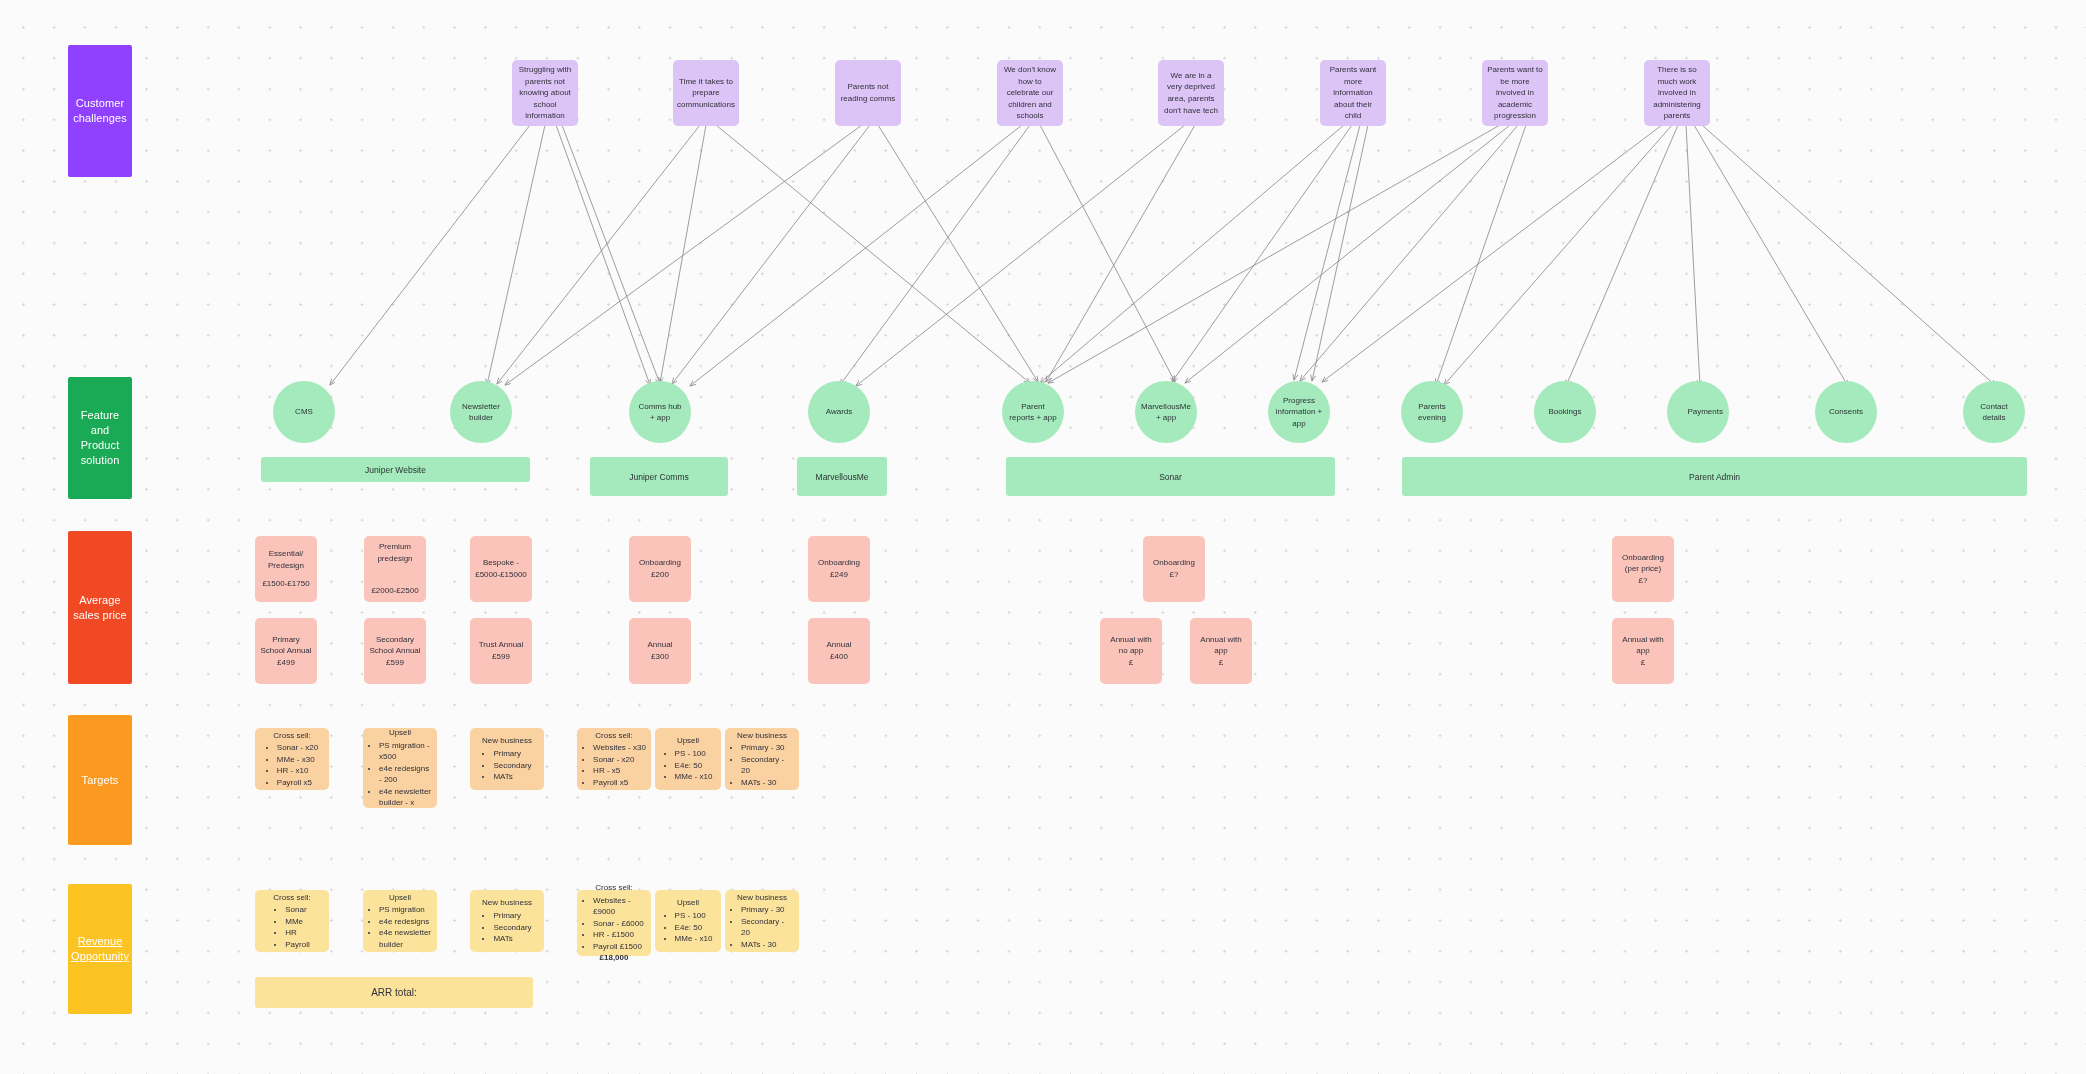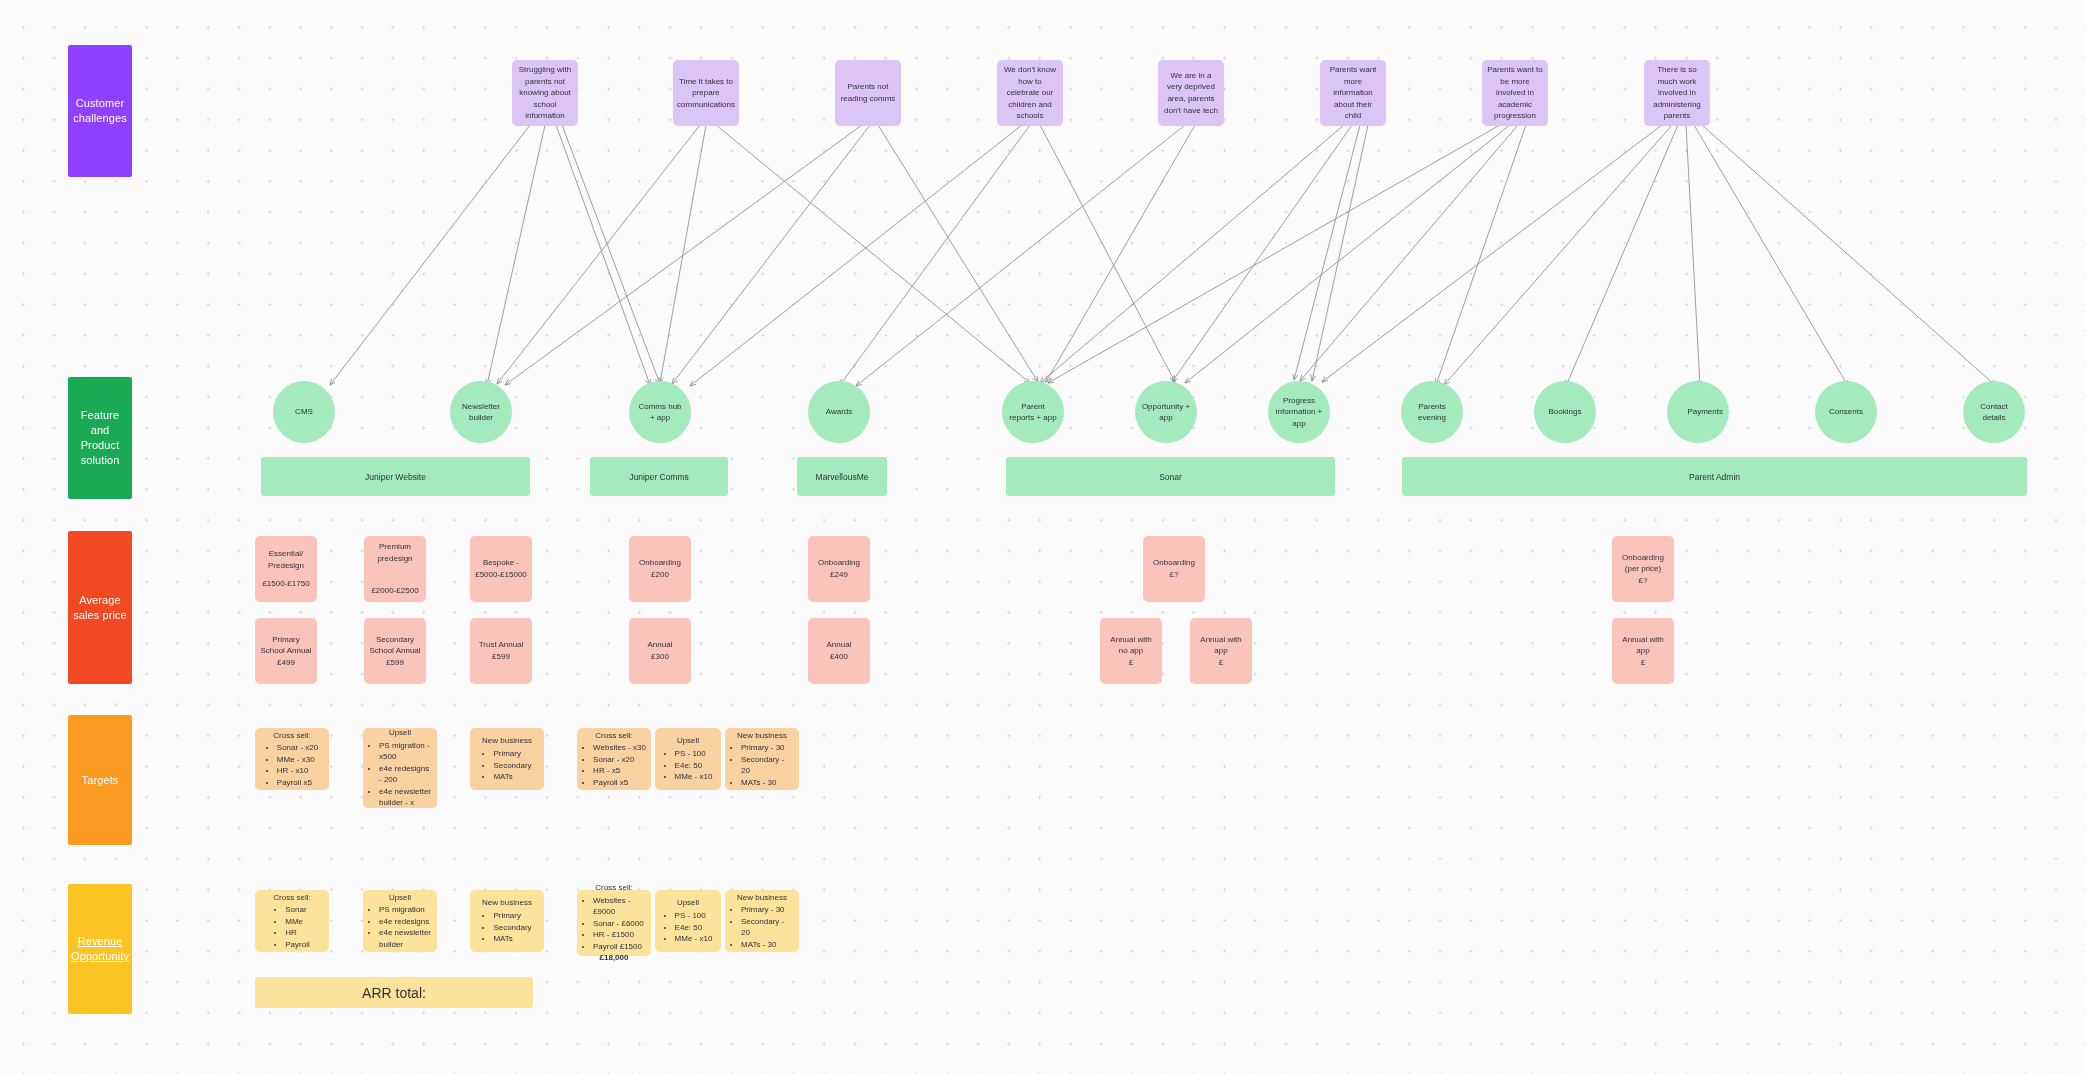--- a/index.html
+++ b/index.html
@@ -89,21 +89,21 @@
     font-size: 8.5px;
     text-align: center;
   }
   .bar-yellow {
     background: #fbe39b;
     border-radius: 3px;
     display: flex;
     align-items: center;
     justify-content: center;
     color: #30303a;
-    font-size: 14px;
+    font-size: 10px;
     text-align: center;
   }
   .note ul {
     list-style: disc;
     margin: 0 auto;
     padding-left: 11px;
     text-align: left;
     display: inline-block;
   }
   .note ul li { margin: 0; padding: 0; line-height: 1.45; }
@@ -213,42 +213,42 @@
   <div class="node circle" style="left:629px; top:381px; width:62px; height:62px;">
     <span>Comms hub + app</span>
   </div>
   <div class="node circle" style="left:808px; top:381px; width:62px; height:62px;">
     <span>Awards</span>
   </div>
   <div class="node circle" style="left:1002px; top:381px; width:62px; height:62px;">
     <span>Parent reports + app</span>
   </div>
   <div class="node circle" style="left:1135px; top:381px; width:62px; height:62px;">
-    <span>Opportunity + app</span>
+    <span>MarvellousMe + app</span>
   </div>
   <div class="node circle" style="left:1268px; top:381px; width:62px; height:62px;">
     <span>Progress information + app</span>
   </div>
   <div class="node circle" style="left:1401px; top:381px; width:62px; height:62px;">
     <span>Parents evening</span>
   </div>
   <div class="node circle" style="left:1534px; top:381px; width:62px; height:62px;">
     <span>Bookings</span>
   </div>
   <div class="node circle" style="left:1667px; top:381px; width:62px; height:62px;justify-content:flex-end;">
     <span>Payments</span>
   </div>
   <div class="node circle" style="left:1815px; top:381px; width:62px; height:62px;">
     <span>Consents</span>
   </div>
   <div class="node circle" style="left:1963px; top:381px; width:62px; height:62px;">
     <span>Contact details</span>
   </div>
 
-  <div class="node bar" style="left:261px; top:457px; width:269px; height:39px;">
+  <div class="node bar" style="left:261px; top:457px; width:269px; height:25px;">
     <span>Juniper Website</span>
   </div>
   <div class="node bar" style="left:590px; top:457px; width:138px; height:39px;">
     <span>Juniper Comms</span>
   </div>
   <div class="node bar" style="left:797px; top:457px; width:90px; height:39px;">
     <span>MarvellousMe</span>
   </div>
   <div class="node bar" style="left:1006px; top:457px; width:329px; height:39px;">
     <span>Sonar</span>

